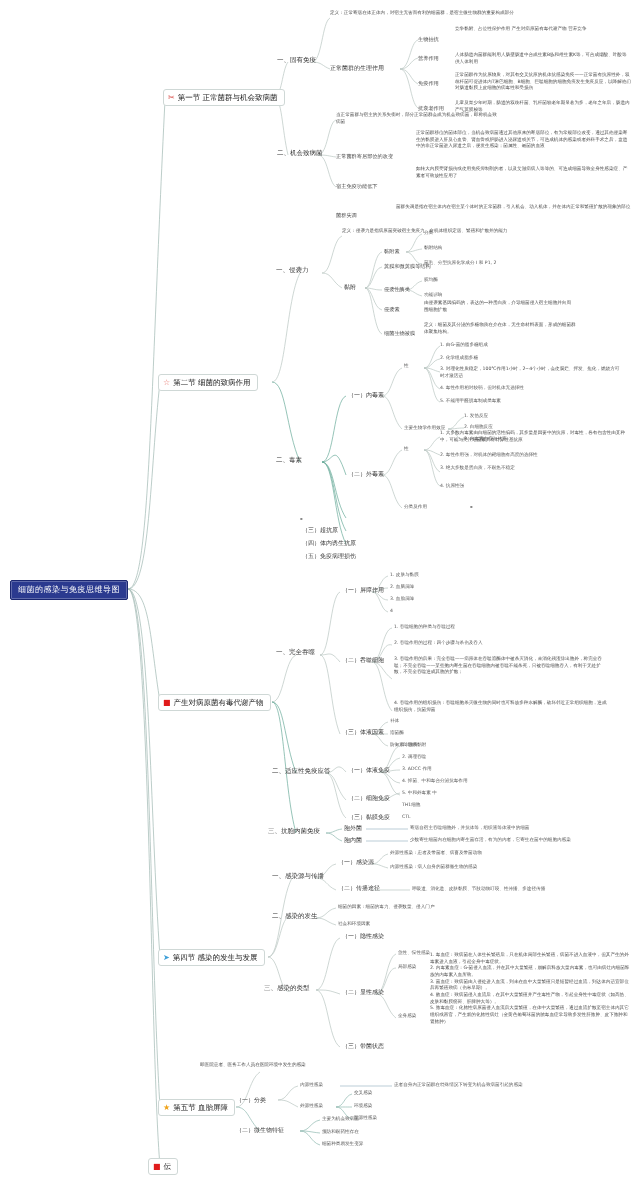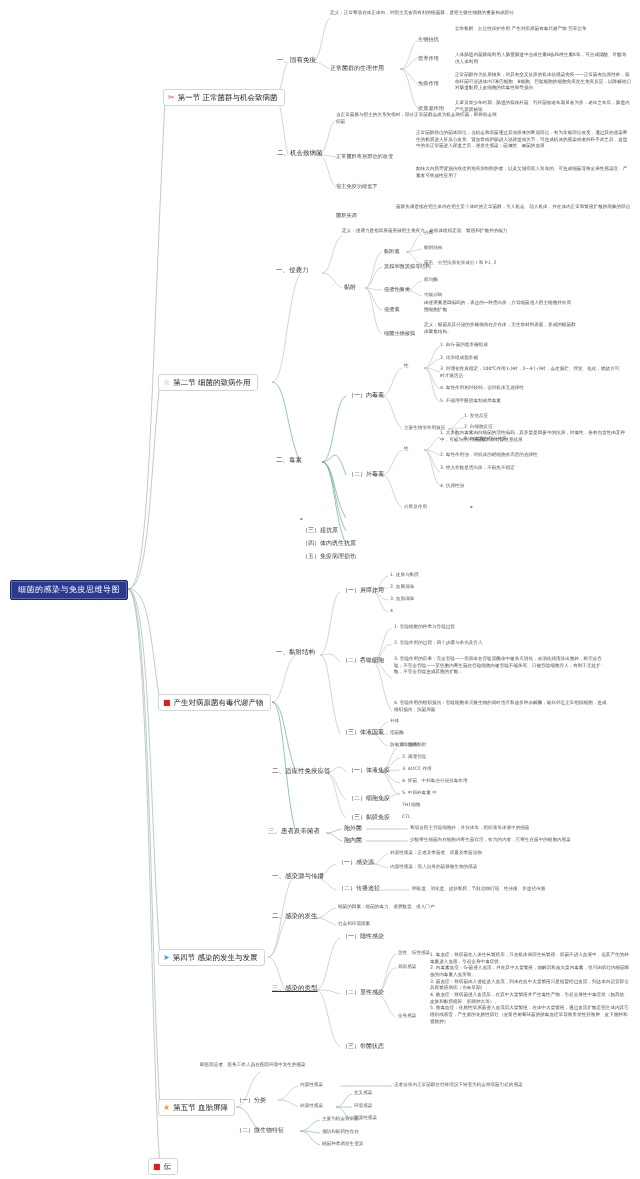--- a/index.html
+++ b/index.html
@@ -263,21 +263,21 @@
   <div class="node tiny" style="left:440px;top:465px;">3. 绝大多数是蛋白质，不耐热不稳定</div>
   <div class="node tiny" style="left:440px;top:483px;">4. 抗原性强</div>
   <div class="node tiny" style="left:404px;top:504px;">分类及作用</div>
   <div class="node dot" style="left:470px;top:504px;">▪</div>
 
   <div class="node dot" style="left:300px;top:516px;">▪</div>
   <div class="node l3" style="left:302px;top:526px;">（三）超抗原</div>
   <div class="node l3" style="left:302px;top:539px;">（四）体内诱生抗原</div>
   <div class="node l3" style="left:302px;top:552px;">（五）免疫病理损伤</div>
 
-  <div class="node l2" style="left:276px;top:648px;">一、黏附结构</div>
+  <div class="node l2" style="left:276px;top:648px;">一、完全吞噬</div>
   <div class="node l3" style="left:342px;top:586px;">（一）屏障作用</div>
   <div class="node tiny" style="left:390px;top:572px;">1. 皮肤与黏膜</div>
   <div class="node tiny" style="left:390px;top:584px;">2. 血脑屏障</div>
   <div class="node tiny" style="left:390px;top:596px;">3. 血胎屏障</div>
   <div class="node tiny" style="left:390px;top:608px;">4</div>
 
   <div class="node l3" style="left:342px;top:656px;">（二）吞噬细胞</div>
   <div class="node tiny" style="left:394px;top:624px;">1. 吞噬细胞的种类与吞噬过程</div>
   <div class="node tiny" style="left:394px;top:640px;">2. 吞噬作用的过程：四个步骤与杀伤及吞入</div>
   <div class="node para" style="left:394px;top:656px;width:215px;">3. 吞噬作用的后果：完全吞噬——病原体在吞噬溶酶体中被杀灭消化，未消化残渣排出胞外，称完全吞噬；不完全吞噬——某些胞内寄生菌在吞噬细胞内被吞噬不能杀死，只被吞噬细胞吞入，有利于无处扩散，不完全吞噬造成其胞的扩散；</div>
@@ -293,38 +293,38 @@
   <div class="node tiny" style="left:402px;top:742px;">1. 阻断黏附</div>
   <div class="node tiny" style="left:402px;top:754px;">2. 调理吞噬</div>
   <div class="node tiny" style="left:402px;top:766px;">3. ADCC 作用</div>
   <div class="node tiny" style="left:402px;top:778px;">4. 抑菌、中和毒合分泌抗毒作用</div>
   <div class="node tiny" style="left:402px;top:790px;">5. 中和外毒素 中</div>
   <div class="node tiny" style="left:402px;top:802px;">TH1细胞</div>
   <div class="node l3" style="left:348px;top:794px;">（二）细胞免疫</div>
   <div class="node tiny" style="left:402px;top:814px;">CTL</div>
   <div class="node l3" style="left:348px;top:813px;">（三）黏膜免疫</div>
 
-  <div class="node l2" style="left:268px;top:827px;">三、患者及带菌者</div>
+  <div class="node l2" style="left:268px;top:827px;">三、抗胞内菌免疫</div>
   <div class="node l3" style="left:344px;top:824px;">胞外菌</div>
   <div class="node tiny" style="left:410px;top:825px;">寄居自宿主吞噬细胞外，并抗体等，组织液等体液中的细菌</div>
   <div class="node l3" style="left:344px;top:836px;">胞内菌</div>
   <div class="node tiny" style="left:410px;top:837px;">少数寄生细菌内在细胞内寄生菌存活，有为的内者，它寄生在菌中的细胞内感染</div>
 
   <div class="node l2" style="left:272px;top:872px;">一、感染源与传播</div>
   <div class="node l3" style="left:338px;top:858px;">（一）感染源</div>
   <div class="node tiny" style="left:390px;top:850px;">外源性感染：患者及带菌者、病畜及带菌动物</div>
   <div class="node tiny" style="left:390px;top:864px;">内源性感染：病人自身的菌群微生物的感染</div>
   <div class="node l3" style="left:338px;top:884px;">（二）传播途径</div>
   <div class="node tiny" style="left:412px;top:886px;">呼吸道、消化道、皮肤黏膜、节肢动物叮咬、性传播、多途径传播</div>
 
   <div class="node l2" style="left:272px;top:912px;">二、感染的发生</div>
   <div class="node tiny" style="left:338px;top:904px;">细菌的因素：细菌的毒力、侵袭数量、侵入门户</div>
   <div class="node tiny" style="left:338px;top:921px;">社会和环境因素</div>
 
-  <div class="node l2" style="left:272px;top:984px;text-decoration:underline;">三、感染的类型</div>
+  <div class="node l2" style="left:264px;top:984px;">三、感染的类型</div>
   <div class="node l3" style="left:342px;top:932px;">（一）隐性感染</div>
   <div class="node l3" style="left:342px;top:988px;">（二）显性感染</div>
   <div class="node tiny" style="left:398px;top:950px;">急性、慢性感染</div>
   <div class="node tiny" style="left:398px;top:964px;">局部感染</div>
   <div class="node tiny" style="left:398px;top:1013px;">全身感染</div>
   <div class="node para" style="left:430px;top:952px;width:200px;white-space:pre-line;">1. 毒血症：致病菌在人体生长繁殖后，只在机体局部生长繁殖，病菌不进入血液中，但其产生的外毒素进入血液，引起全身中毒症状。
 2. 内毒素血症：G-菌侵入血流，并在其中大量繁殖，崩解后释放大量内毒素，也可由病灶内细菌释放的内毒素入血所致。
 3. 菌血症：致病菌由入侵处进入血流，到未在血中大量繁殖只是短暂经过血流，到达体内适宜部位后再繁殖致病（伤寒早期）。
 4. 败血症：致病菌侵入血流后，在其中大量繁殖并产生毒性产物，引起全身性中毒症状（如高热、皮肤和黏膜瘀斑、肝脾肿大等）。
 5. 脓毒血症：化脓性病原菌侵入血流后大量繁殖，在体中大量繁殖，通过血流扩散至宿主体内其它组织或器官，产生新的化脓性病灶（金黄色葡萄球菌的脓毒血症常导致多发性肝脓肿、皮下脓肿和肾脓肿）</div>

